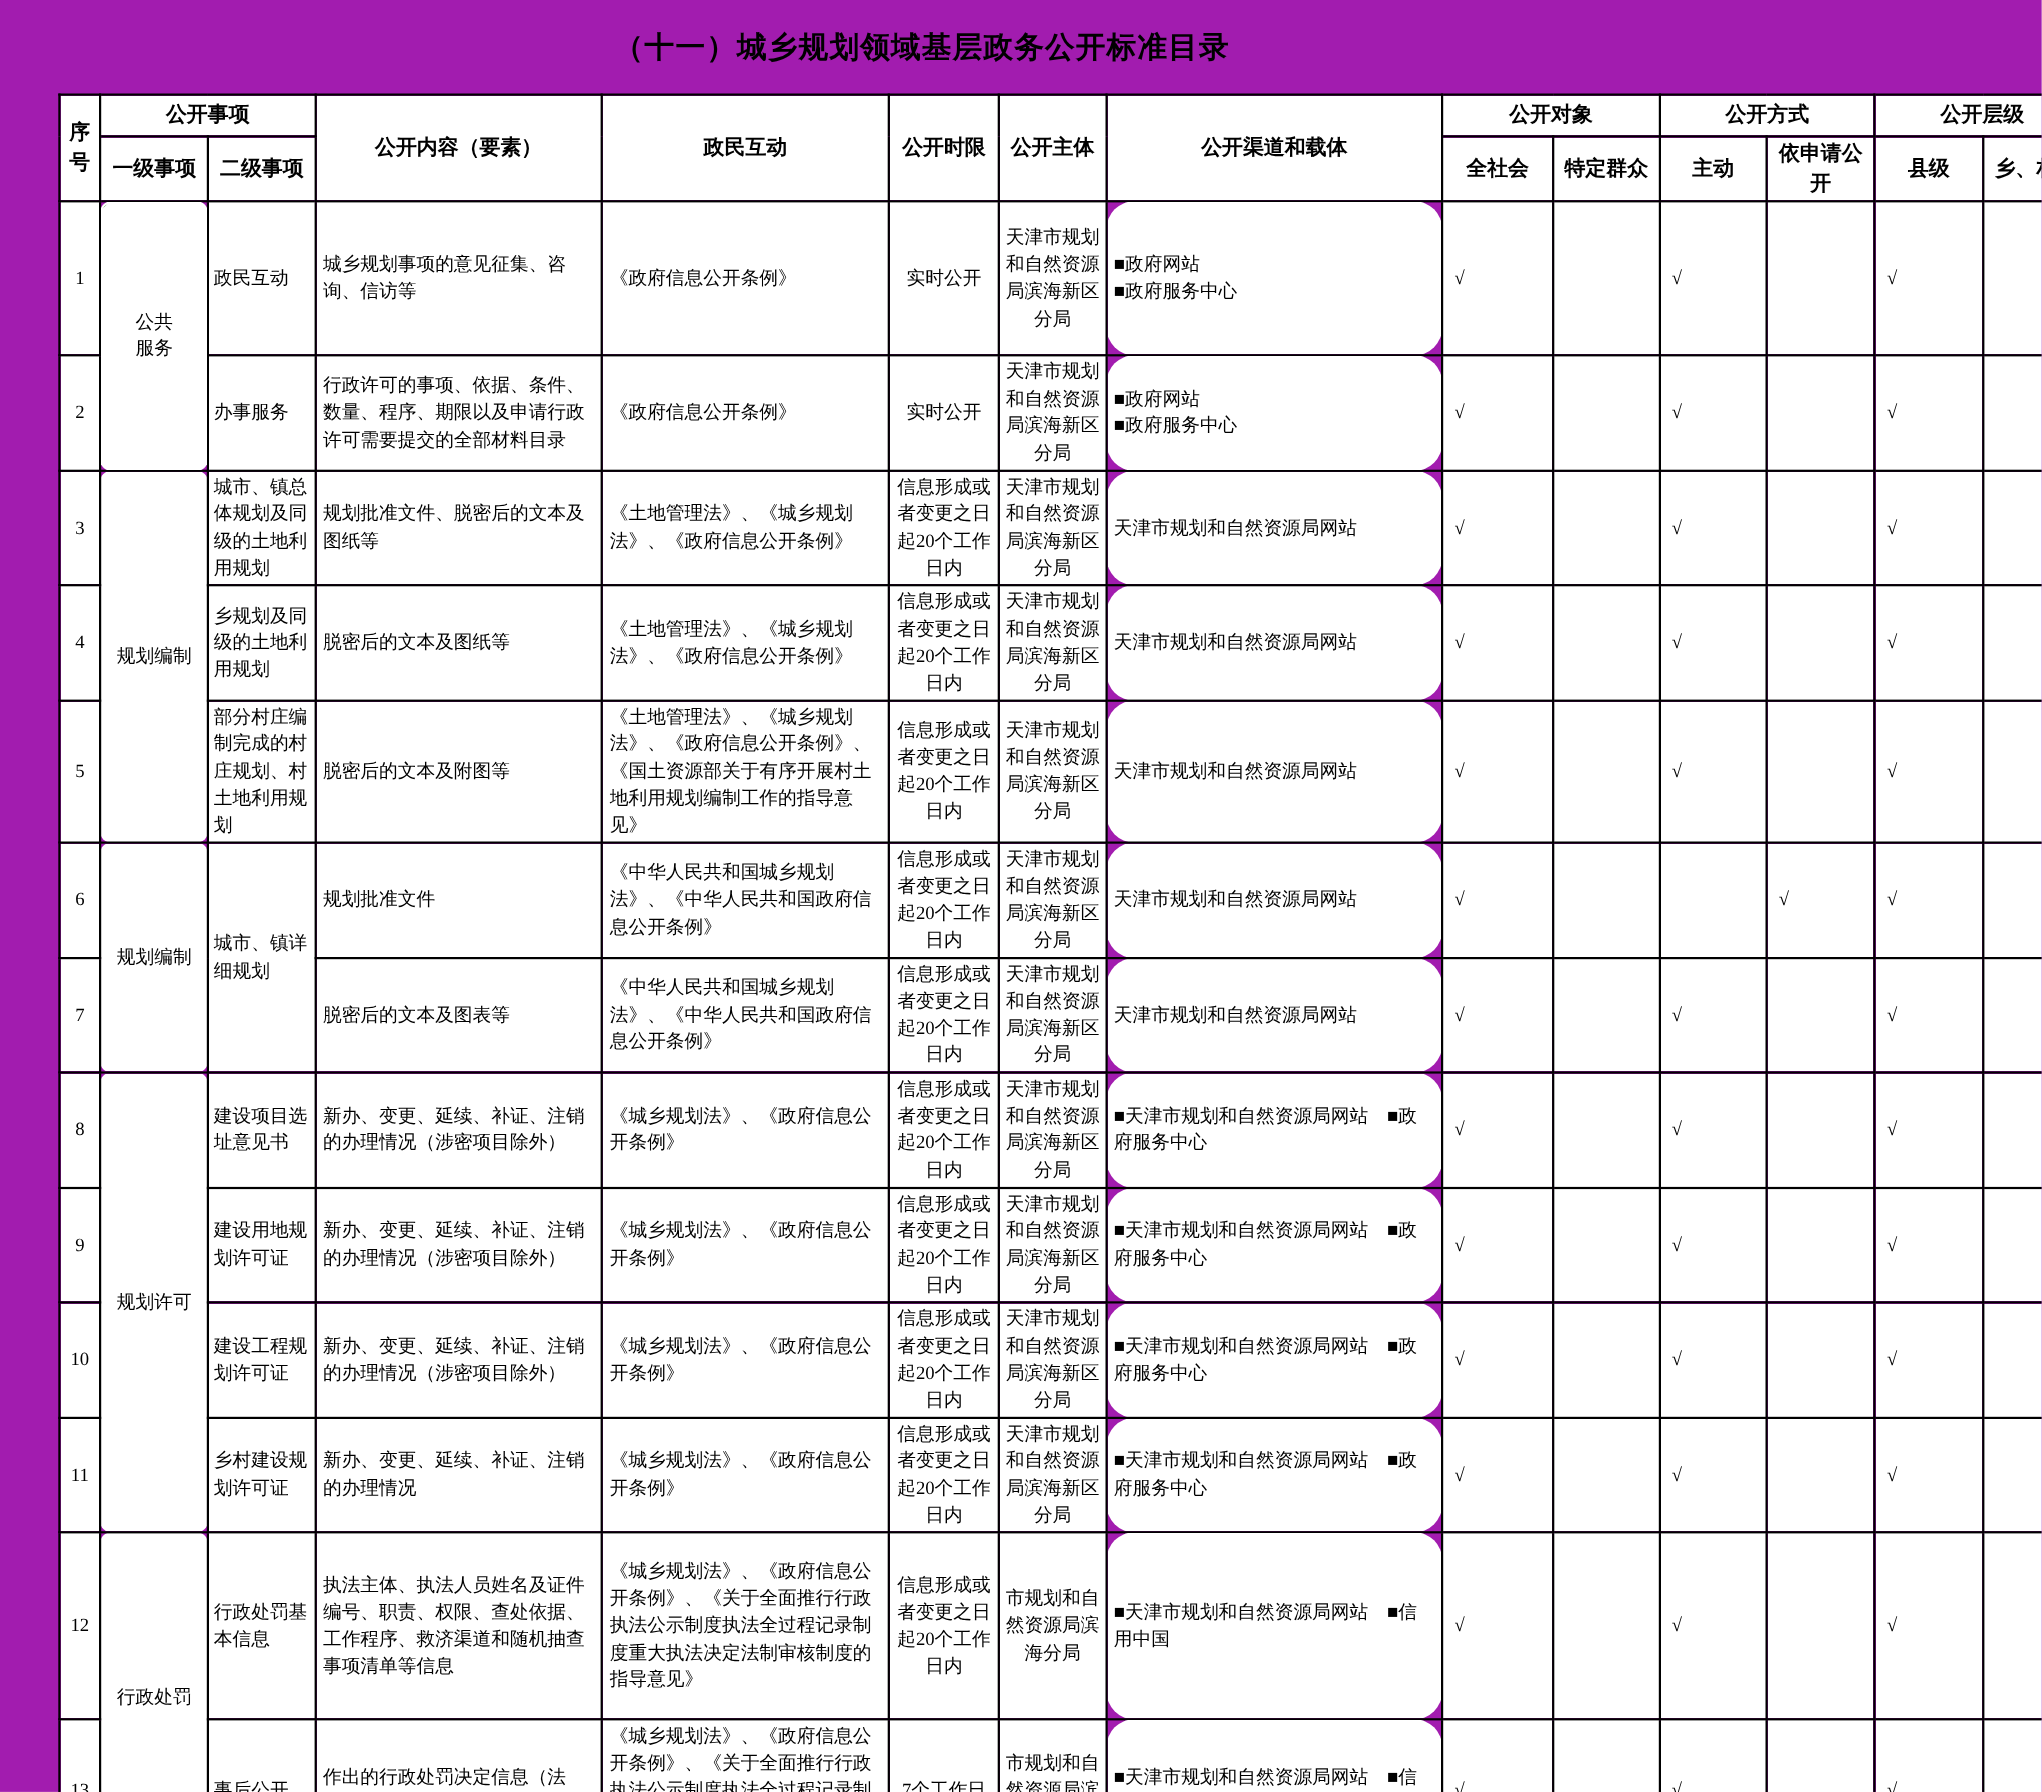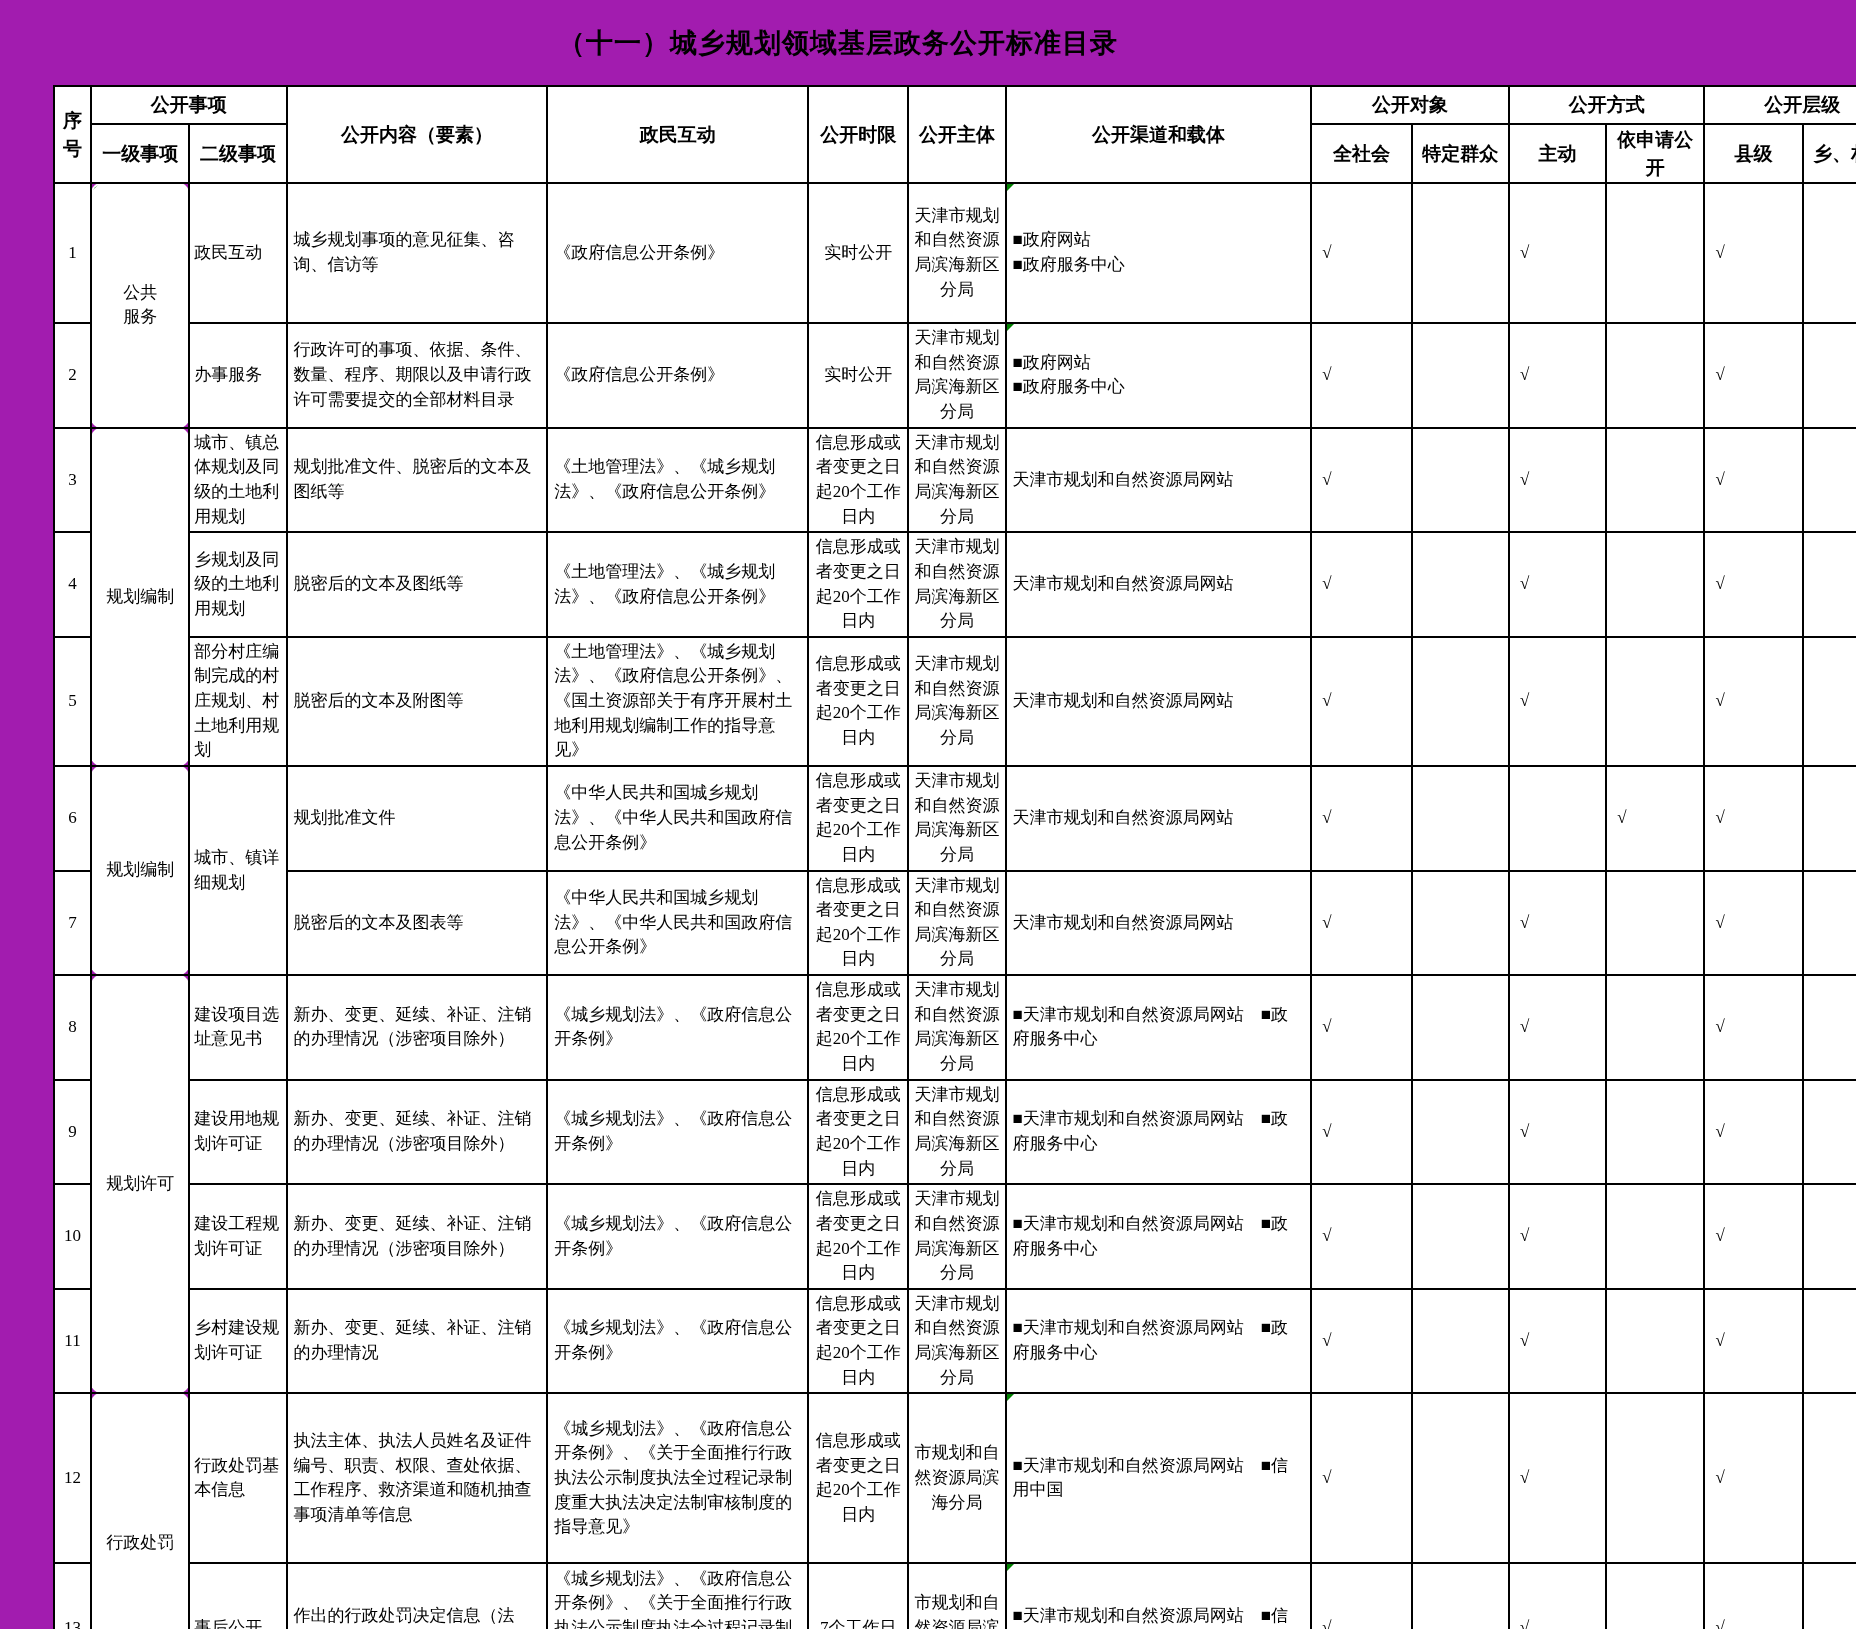--- a/index.html
+++ b/index.html
@@ -11,21 +11,21 @@
   td,th{border:2px solid #000;padding:2px 6px;font-size:17px;line-height:1.45;
         vertical-align:middle;overflow:hidden;background:#fff;font-weight:normal;}
   th{font-size:19px;font-weight:bold;text-align:center;padding:1px 2px;}
   .c-seq{text-align:center;}
   .c-l1{text-align:center;white-space:pre-line;border-radius:10px;}
   .c-l2{text-align:left;padding:2px 4px;}
   .c-content{text-align:left;}
   .c-basis{text-align:left;margin-top:45px;}
   .c-time{text-align:center;padding:2px 5px;}
   .c-subject{text-align:center;padding:2px 5px;}
-  .c-channel{text-align:left;white-space:pre-line;}
+  .c-channel{text-align:left;white-space:pre-line;border-radius:25px;}
   .c-mark{text-align:left;padding-left:10px;}
   .cm{position:relative;}
   .cm::before{content:"";position:absolute;left:0;top:0;width:0;height:0;
       border-top:7px solid #008000;border-right:7px solid transparent;}
 </style>
 </head>
 <body>
 
 <div class="page">
 

